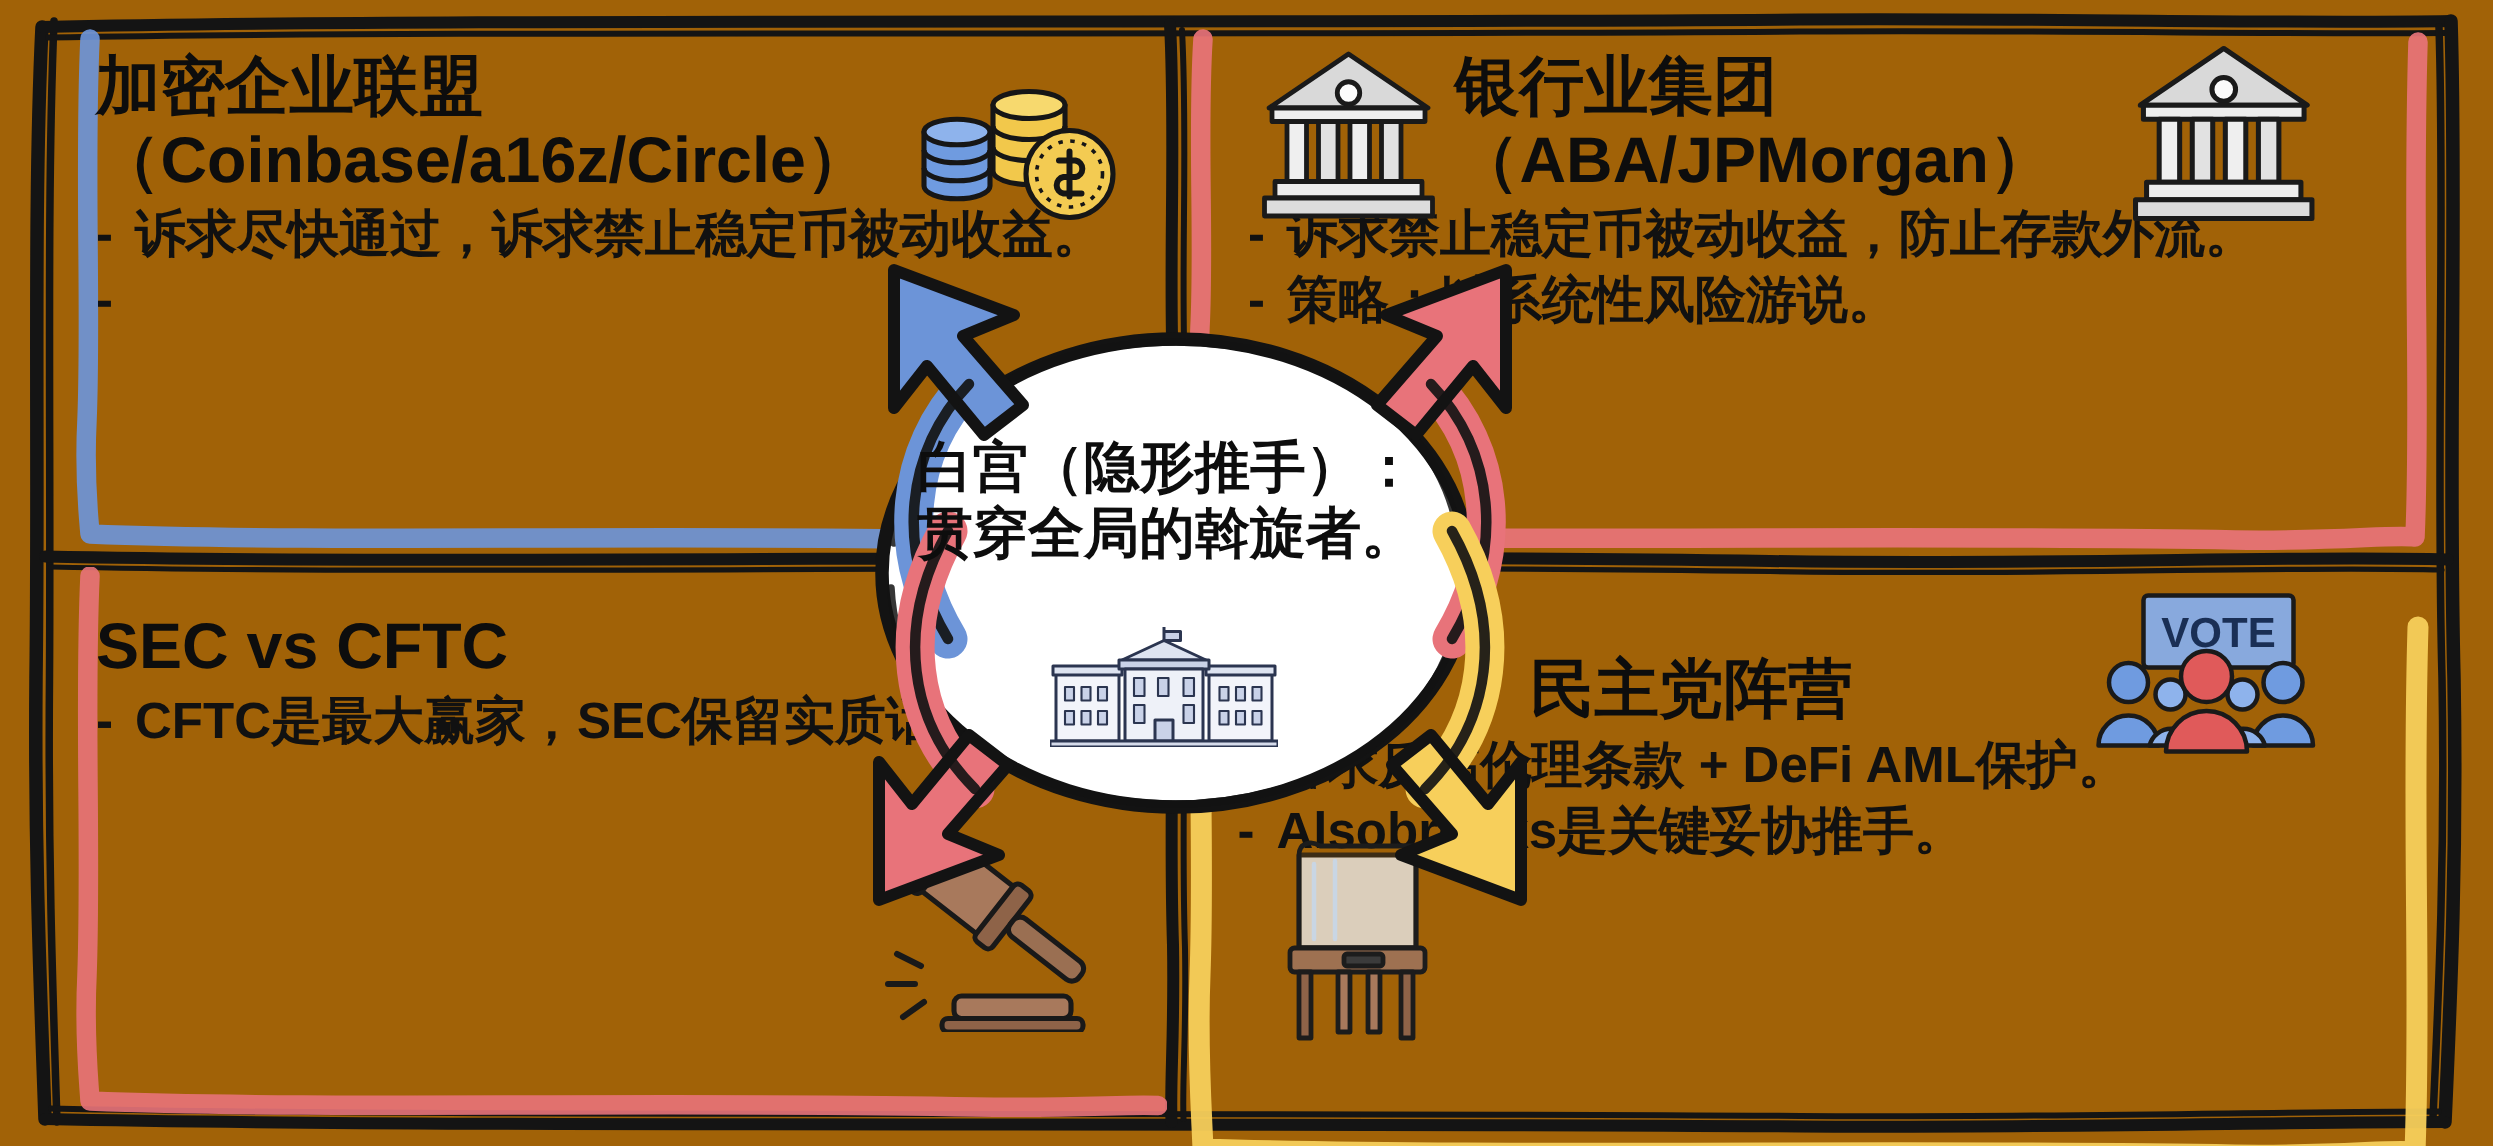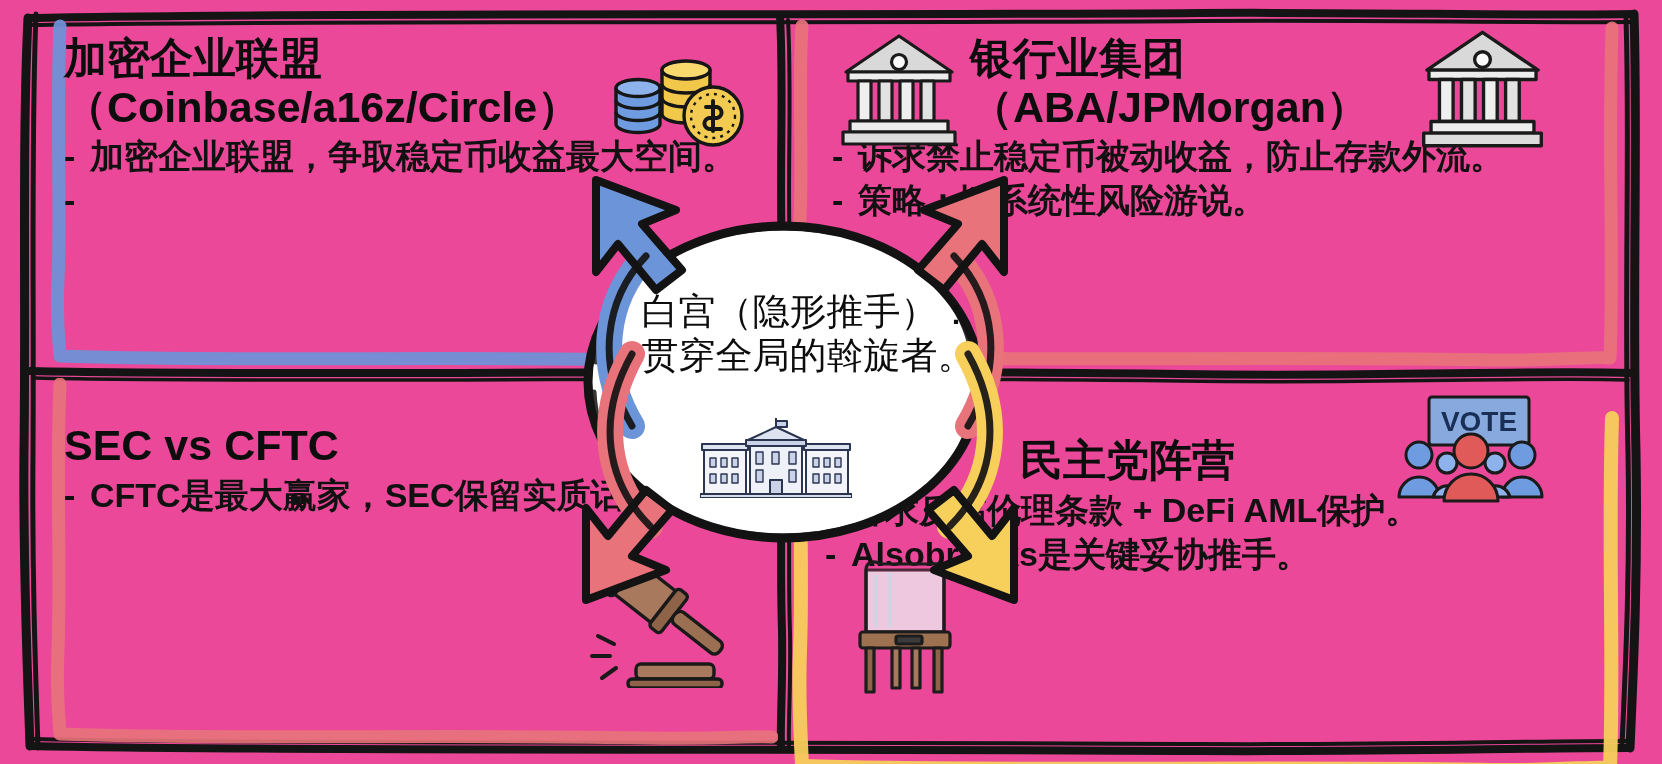--- a/index.html
+++ b/index.html
@@ -7,21 +7,21 @@
     padding: 0;
     background: #ffffff;
   }
   body {
     font-family: "Liberation Sans", "DejaVu Sans", sans-serif;
   }
   #canvas {
     position: relative;
     width: 1662px;
     height: 764px;
-    background: #ec4899;
+    background: #a16207;
     overflow: hidden;
   }
 
   
   .frame-svg {
     position: absolute;
     left: 0; top: 0;
     width: 1662px; height: 764px;
     pointer-events: none;
   }
@@ -96,26 +96,26 @@
   
   #hub {
     position: absolute;
     left: 568px;
     top: 212px;
     width: 432px;
     height: 340px;
   }
   #hub-text {
     position: absolute;
-    left: 612px;
+    left: 582px;
     top: 290px;
     width: 392px;
     text-align: center;
     font-size: 37px;
-    font-weight: 400;
+    font-weight: 700;
     color: #0d0d0d;
     line-height: 1.18;
     white-space: pre-line;
     z-index: 6;
   }
 
   
   #arrows {
     position: absolute;
     left: 500px;
@@ -155,21 +155,21 @@
   </svg>
 
   <div class="quad quad-tl">
     <svg class="accent" viewBox="0 0 748 352" preserveAspectRatio="none">
       <path d="M30,8 C26,90 31,190 28,262 C26,300 29,325 30,338 C180,344 430,338 620,342 C690,343 720,340 742,341" fill="none" stroke="#6C94D8" stroke-width="13" stroke-linecap="round" stroke-linejoin="round" opacity="0.92"></path>
     </svg>
     <div class="quad-body">
       <div class="q-title">加密企业联盟
 （Coinbase/a16z/Circle）</div>
       <ul class="q-bullets">
-        <li><span class="dash">-</span><span>加密企业联盟，争取稳定币收益最大空间。</span></li>
+        <li><span class="dash">-</span><span>诉求尽快通过，诉求禁止稳定币被动收益。</span></li>
         <li><span class="dash">-</span></li>
       </ul>
     </div>
   </div>
 
   <div class="quad quad-tr">
     <svg class="accent" viewBox="0 0 840 352" preserveAspectRatio="none">
       <path d="M12,8 C8,70 13,140 10,200 C8,250 11,300 12,338 C200,344 500,338 700,342 C770,343 805,338 820,340 C824,250 818,140 822,10" fill="none" stroke="#E8737A" stroke-width="13" stroke-linecap="round" stroke-linejoin="round" opacity="0.92"></path>
     </svg>
     <div class="quad-body" style="padding-left:180px;padding-right:120px;">
@@ -179,21 +179,21 @@
         <li><span class="dash">-</span><span>诉求禁止稳定币被动收益，防止存款外流。</span></li>
         <li><span class="dash">-</span><span>策略：以系统性风险游说。</span></li>
       </ul>
     </div>
   </div>
 
   <div class="quad quad-bl">
     <svg class="accent" viewBox="0 0 748 368" preserveAspectRatio="none">
       <path d="M30,6 C26,90 31,190 28,272 C26,312 29,340 30,356 C180,362 430,356 620,360 C690,361 720,358 742,359" fill="none" stroke="#E8737A" stroke-width="13" stroke-linecap="round" stroke-linejoin="round" opacity="0.9"></path>
     </svg>
-    <div class="quad-body" style="padding-top:43px;">
+    <div class="quad-body" style="padding-top:29px;">
       <div class="q-title">SEC vs CFTC</div>
       <ul class="q-bullets">
         <li><span class="dash">-</span></li>
         <li><span class="dash">-</span><span>CFTC是最大赢家，SEC保留实质话语权。</span></li>
       </ul>
     </div>
   </div>
 
   <div class="quad quad-br">
     <svg class="accent" viewBox="0 0 840 368" preserveAspectRatio="none">

